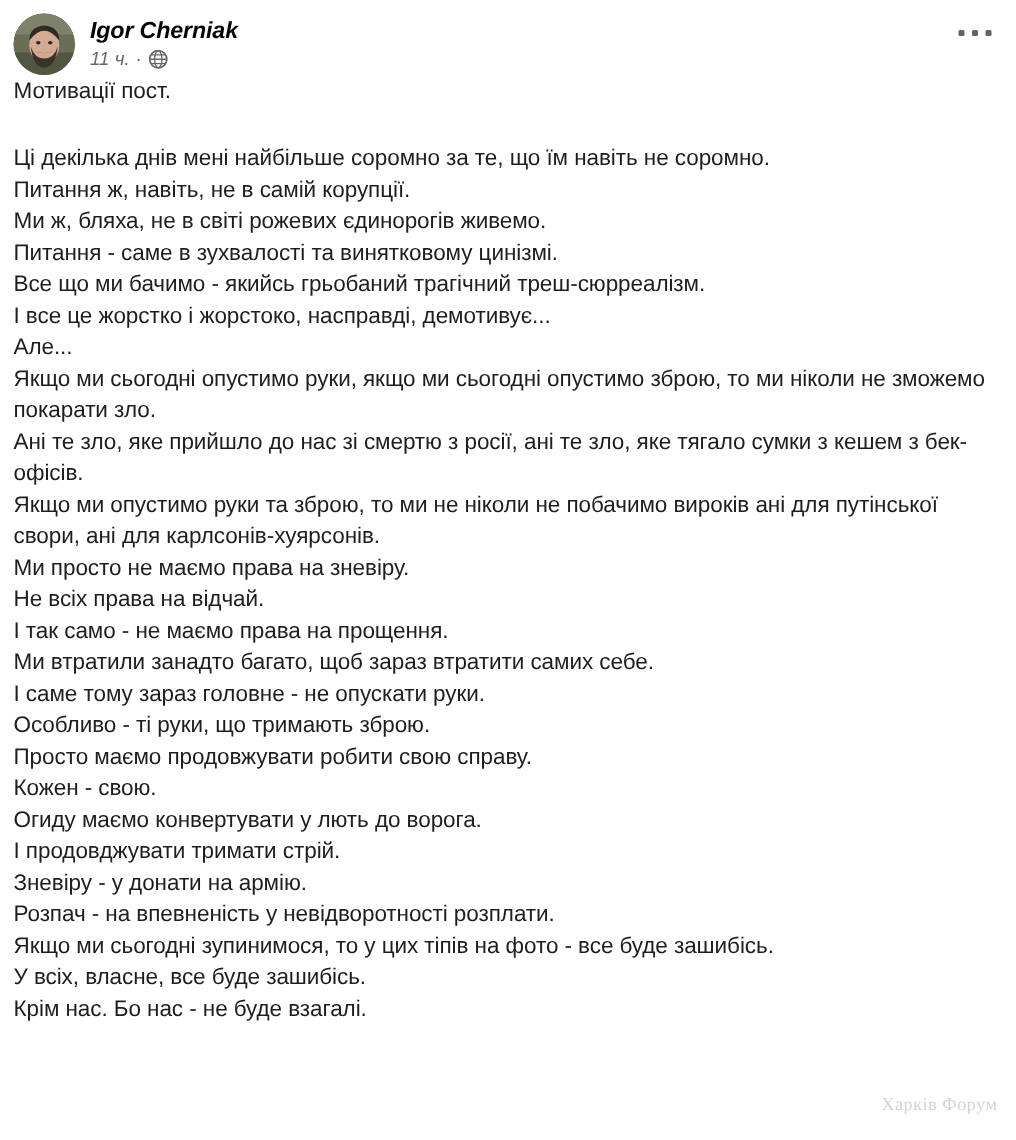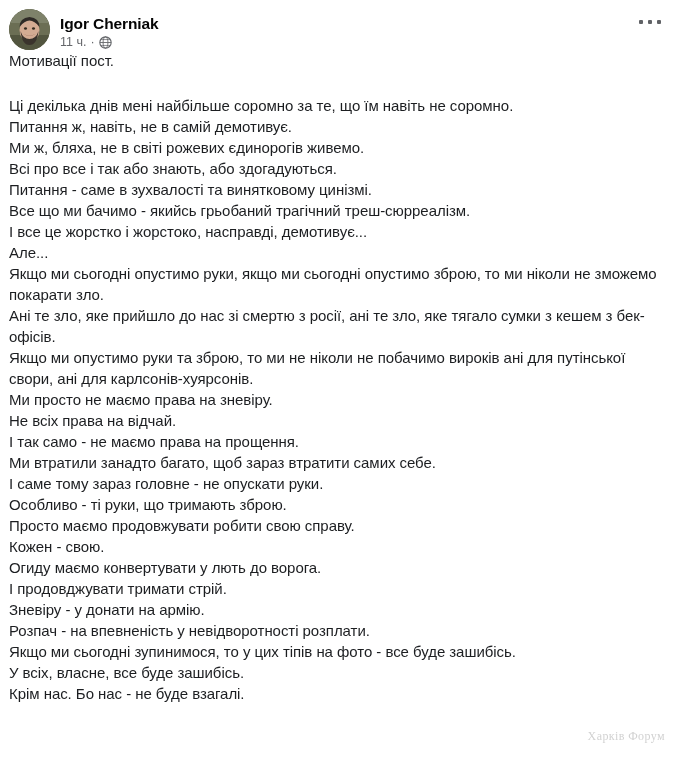--- a/index.html
+++ b/index.html
@@ -21,25 +21,26 @@
     width: 677px;
     height: 760px;
     background: #ffffff;
     position: relative;
     box-sizing: border-box;
   }
 
   
   .post-header {
     display: flex;
-    align-items: flex-end;
+    align-items: center;
     padding: 7px 10px 0 9px;
     position: relative;
     height: 50px;
     box-sizing: border-box;
+    font-style: italic;
   }
 
   .avatar {
     width: 41px;
     height: 41px;
     border-radius: 50%;
     flex: 0 0 41px;
     overflow: hidden;
     position: relative;
     background: #5c6048;
@@ -188,23 +189,22 @@
       <span></span>
       <span></span>
     </div>
 
   </div>
 
   <div class="post-body">
     <p class="intro-line spaced-after">Мотивації пост.</p>
     <div id="post-lines">
         <p>Ці декілька днів мені найбільше соромно за те, що їм навіть не соромно.</p>
-        <p>Питання ж, навіть, не в самій демотивує.</p>
+        <p>Питання ж, навіть, не в самій корупції.</p>
         <p>Ми ж, бляха, не в світі рожевих єдинорогів живемо.</p>
-        <p>Всі про все і так або знають, або здогадуються.</p>
         <p>Питання - саме в зухвалості та винятковому цинізмі.</p>
         <p>Все що ми бачимо - якийсь грьобаний трагічний треш-сюрреалізм.</p>
         <p>І все це жорстко і жорстоко, насправді, демотивує...</p>
         <p>Але...</p>
         <p>Якщо ми сьогодні опустимо руки, якщо ми сьогодні опустимо зброю, то ми ніколи не зможемо покарати зло.</p>
         <p>Ані те зло, яке прийшло до нас зі смертю з росії, ані те зло, яке тягало сумки з кешем з бек-офісів.</p>
         <p>Якщо ми опустимо руки та зброю, то ми не ніколи не побачимо вироків ані для путінської свори, ані для карлсонів-хуярсонів.</p>
         <p>Ми просто не маємо права на зневіру.</p>
         <p>Не всіх права на відчай.</p>
         <p>І так само - не маємо права на прощення.</p>

